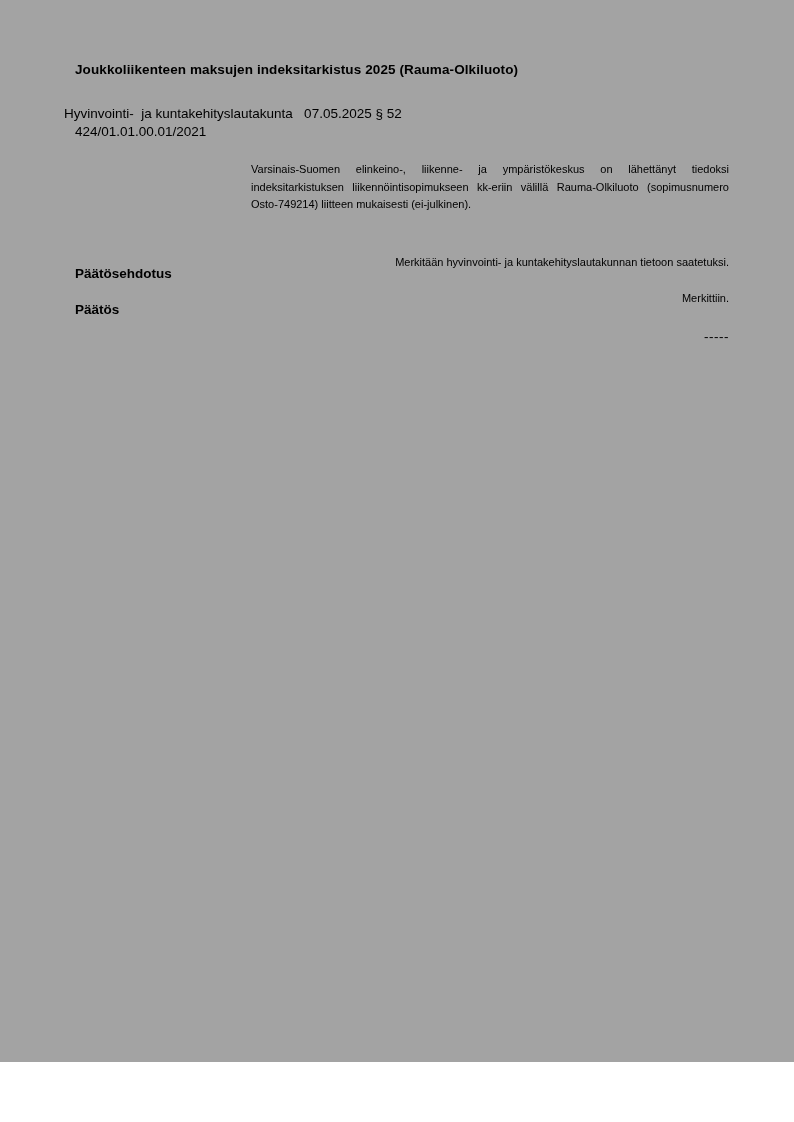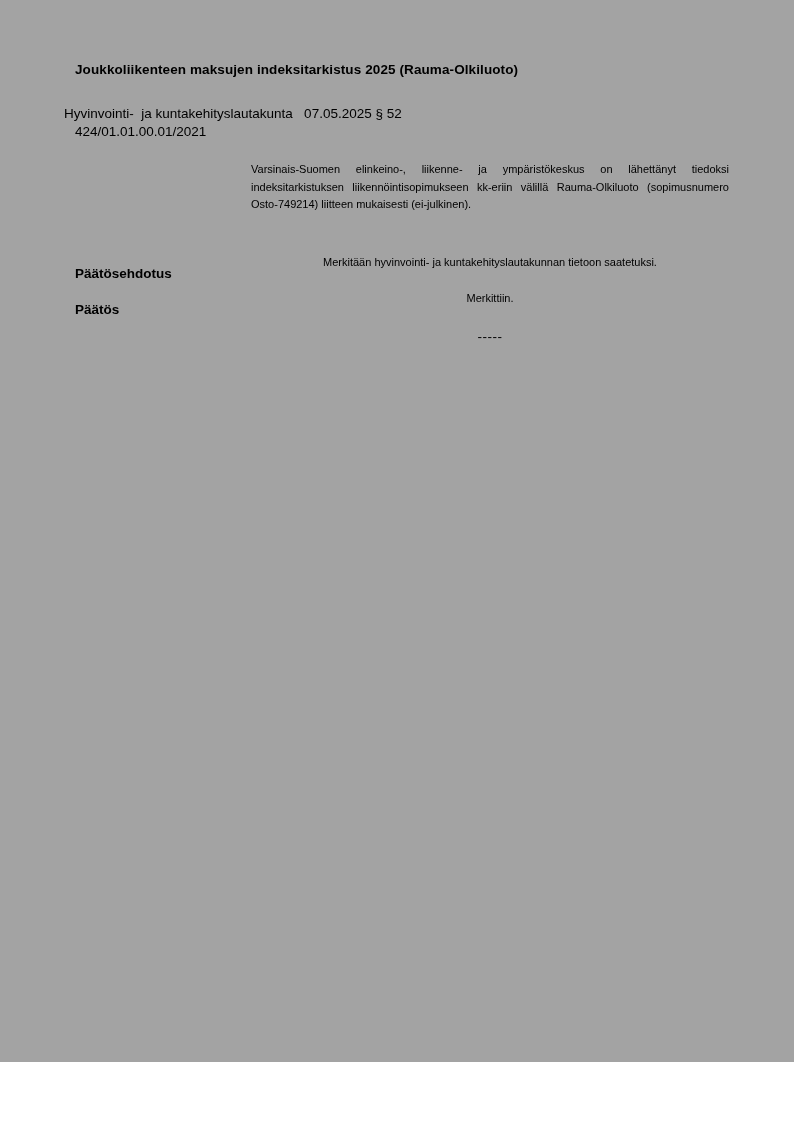--- a/index.html
+++ b/index.html
@@ -61,21 +61,21 @@
     position: absolute;
     left: 176px;
     top: 0;
     width: 478px;
     font-size: 11px;
     line-height: 17.5px;
     text-align: justify;
     text-justify: inter-word;
   }
   .row-body.nojust {
-    text-align: center;
+    text-align: right;
   }
   #row-background { top: 161px; }
   #row-decision-proposal { top: 254px; }
   #row-decision { top: 290px; }
   #row-separator { top: 328px; }
   .sep-text {
     font-size: 13.5px;
     letter-spacing: 0.5px;
   }
 </style>

